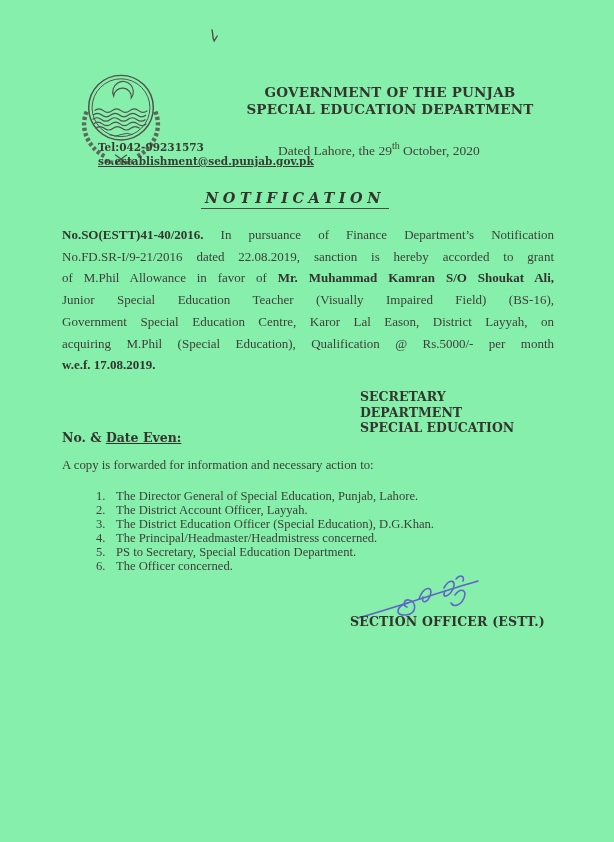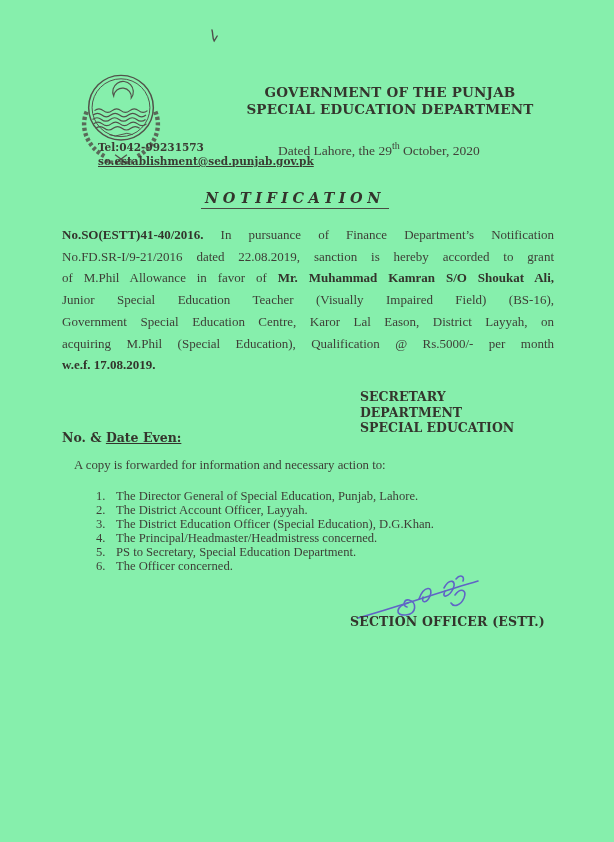--- a/index.html
+++ b/index.html
@@ -45,21 +45,21 @@
     white-space:normal;
   }
   .bline.last{text-align-last:left;}
   .bline b{color:#33342c;}
   
   .secretary{left:360px;top:389px;width:160px;text-align:left;
     font-family:"DejaVu Serif",serif;font-weight:bold;font-size:12.5px;line-height:15.5px;color:#34352d;}
   
   .no-date{left:62px;top:430px;font-family:"DejaVu Serif",serif;font-weight:bold;font-size:12.5px;color:#34352d;}
   .no-date .u{text-decoration:underline;}
-  .copy-line{left:62px;top:458px;font-size:12.8px;color:#3e3f37;margin-left:12px;}
+  .copy-line{left:62px;top:458px;font-size:12.8px;color:#3e3f37;}
   .dist-list{left:96px;top:489px;width:430px;}
   .dist-row{font-size:12.6px;line-height:14px;color:#3e3f37;display:flex;}
   .dist-num{width:20px;flex:0 0 20px;}
   
   .sig{left:356px;top:572px;width:132px;height:50px;}
   .designation{left:350px;top:614px;width:200px;
     font-family:"DejaVu Serif",serif;font-weight:bold;font-size:12.5px;color:#33342c;letter-spacing:.2px;}
   .tick{left:207px;top:28px;width:13px;height:21px;}
   svg{display:block;}
 </style>

